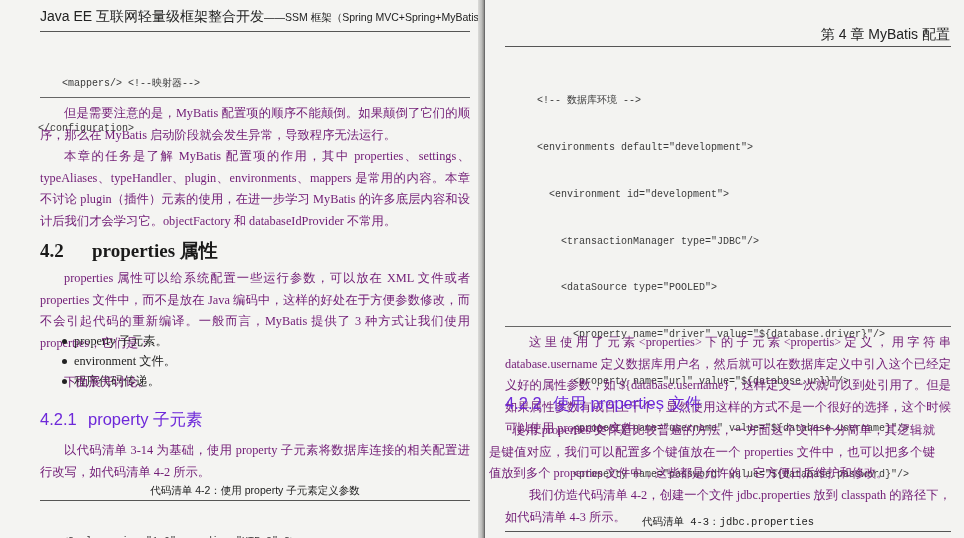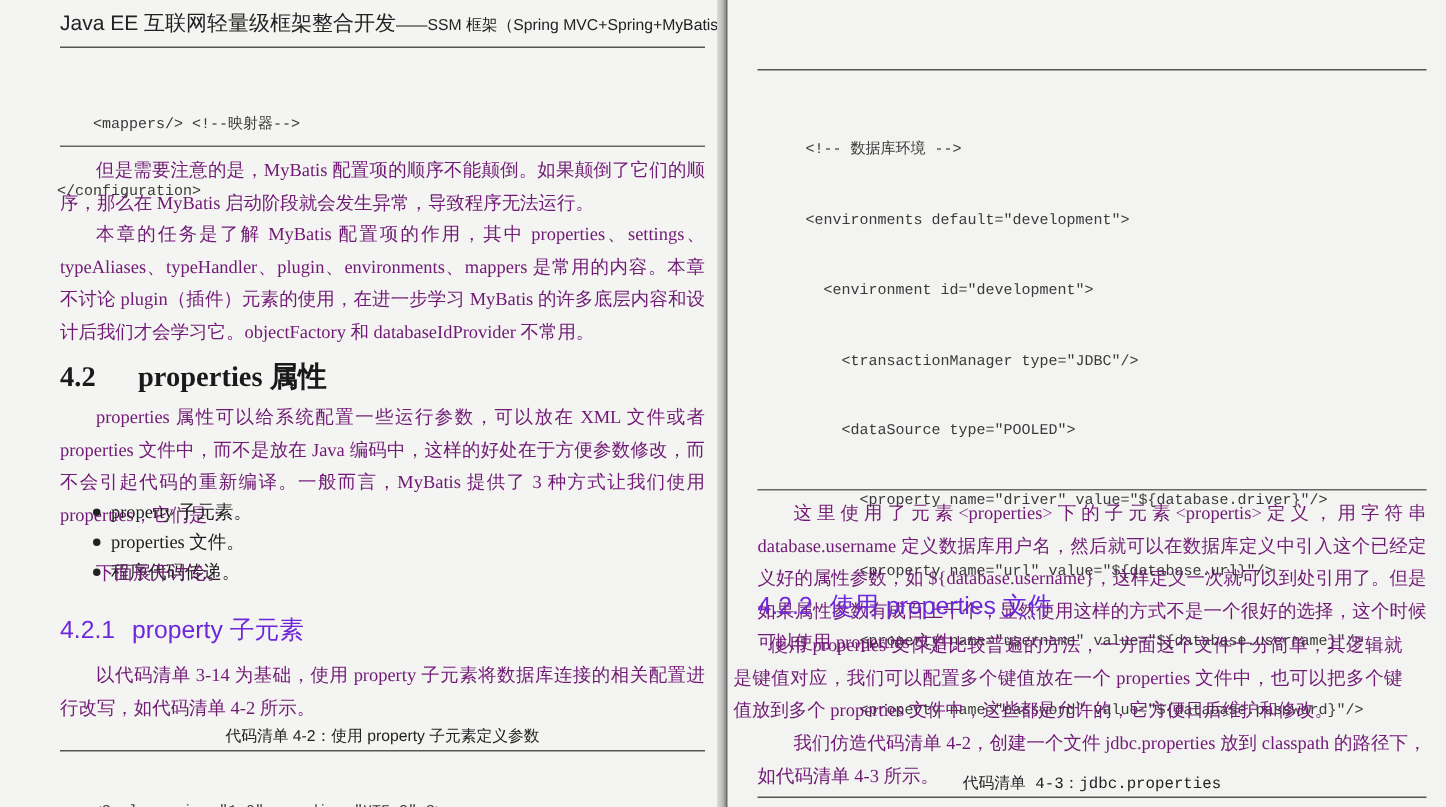--- a/index.html
+++ b/index.html
@@ -56,21 +56,21 @@
   <p class="para indent" style="left:40px; top:146px; width:430px;">本章的任务是了解 MyBatis 配置项的作用，其中 properties、settings、typeAliases、typeHandler、plugin、environments、mappers 是常用的内容。本章不讨论 plugin（插件）元素的使用，在进一步学习 MyBatis 的许多底层内容和设计后我们才会学习它。objectFactory 和 databaseIdProvider 不常用。</p>
 
   <div class="h2" style="left:40px; top:238px;">
     <span class="num">4.2</span><span>properties 属性</span>
   </div>
 
   <p class="para indent" style="left:40px; top:268px; width:430px;">properties 属性可以给系统配置一些运行参数，可以放在 XML 文件或者 properties 文件中，而不是放在 Java 编码中，这样的好处在于方便参数修改，而不会引起代码的重新编译。一般而言，MyBatis 提供了 3 种方式让我们使用 properties，它们是：</p>
 
   <ul class="bullets" style="left:60px; top:331px;">
     <li><span class="dot"></span><span>property 子元素。</span></li>
-    <li><span class="dot"></span><span>properties 文件。</span></li>
+    <li><span class="dot"></span><span>environment 文件。</span></li>
     <li><span class="dot"></span><span>程序代码传递。</span></li>
   </ul>
   <p class="para" style="left:64px; top:372px; width:300px;">下面展开讨论。</p>
 
   <div class="h3" style="left:40px; top:409px;">
     <span class="num">4.2.1</span><span>property 子元素</span>
   </div>
 
   <p class="para indent" style="left:40px; top:440px; width:430px;">以代码清单 3-14 为基础，使用 property 子元素将数据库连接的相关配置进行改写，如代码清单 4-2 所示。</p>
 
@@ -80,20 +80,21 @@
   <div class="code mono" style="left:62px; top:503px;">
     <div>&lt;?xml version="1.0" encoding="UTF-8" ?&gt;</div>
     
     
   </div>
 </div>
 
 <div class="gutter"></div>
 
 <div class="page page-right">
+  <div class="running-head rh-main">第 4 章   MyBatis 配置</div>
   <div class="rule" style="left:20px; top:46px; width:446px;"></div>
 
   <div class="code mono" style="left:52px; top:62px; line-height:15.6px;">
     <div>&lt;!-- 数据库环境 --&gt;</div>
     <div>&lt;environments default="development"&gt;</div>
     <div>  &lt;environment id="development"&gt;</div>
     <div>    &lt;transactionManager type="JDBC"/&gt;</div>
     <div>    &lt;dataSource type="POOLED"&gt;</div>
     <div>      &lt;property name="driver" value="${database.driver}"/&gt;</div>
     <div>      &lt;property name="url" value="${database.url}"/&gt;</div>

